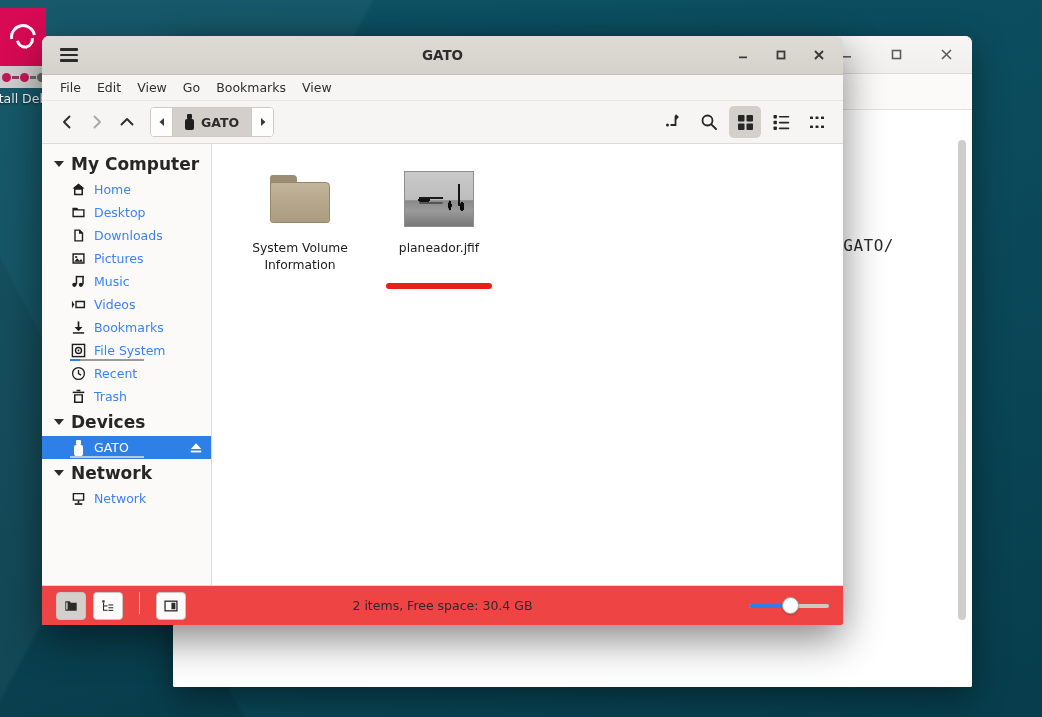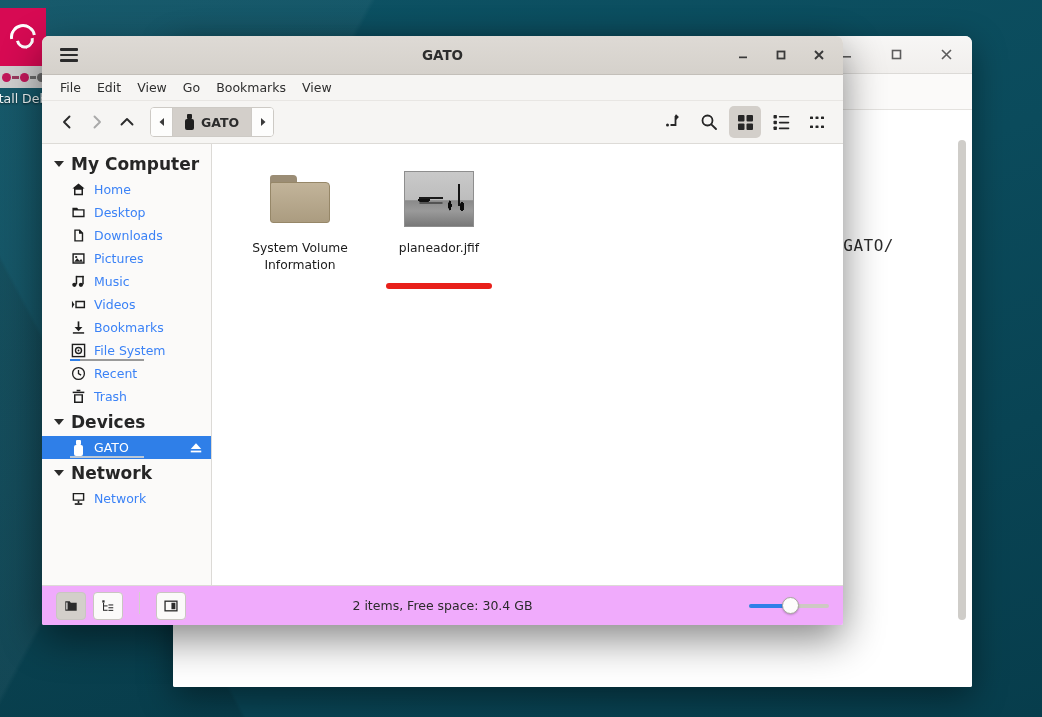--- a/index.html
+++ b/index.html
@@ -253,21 +253,21 @@
     margin-top: 8px; font-size: 12.3px; color: #1c1c1c;
     text-align: center; line-height: 1.35; max-width: 118px;
   }
   .annot-line {
     position: absolute; bottom: -16px; left: 50%; transform: translateX(-50%);
     width: 106px; height: 6px; background: #e8201a; border-radius: 3px;
   }
 
   
   #fm-statusbar {
-    height: 40px; flex: 0 0 40px; background: #f0abfc;
+    height: 40px; flex: 0 0 40px; background: #ef4444;
     border-top: 1px solid #dcdad6;
     display: flex; align-items: center; padding: 0 14px;
     position: relative;
   }
   .sbtn {
     width: 30px; height: 28px; border: 1px solid #c9c6c1;
     border-radius: 4px; background: #fbfaf9;
     display: flex; align-items: center; justify-content: center;
   }
   .sbtn.active { background: #d3cfca; }

